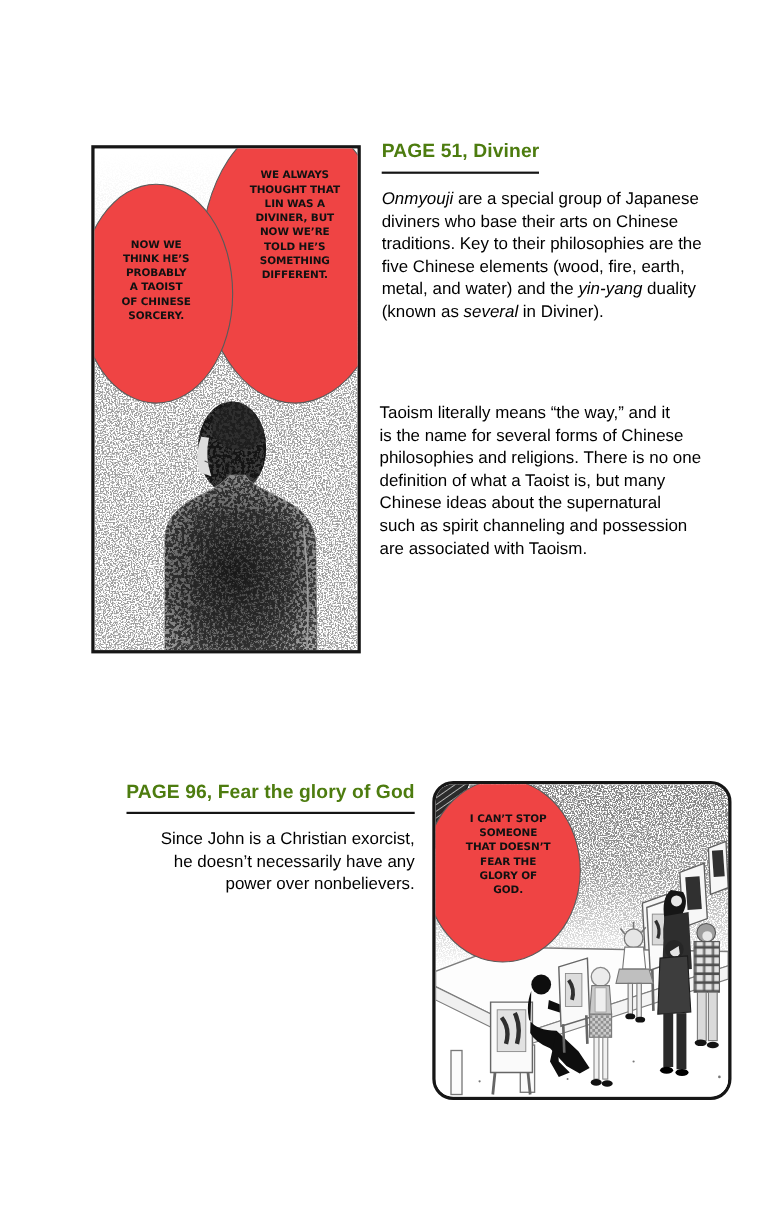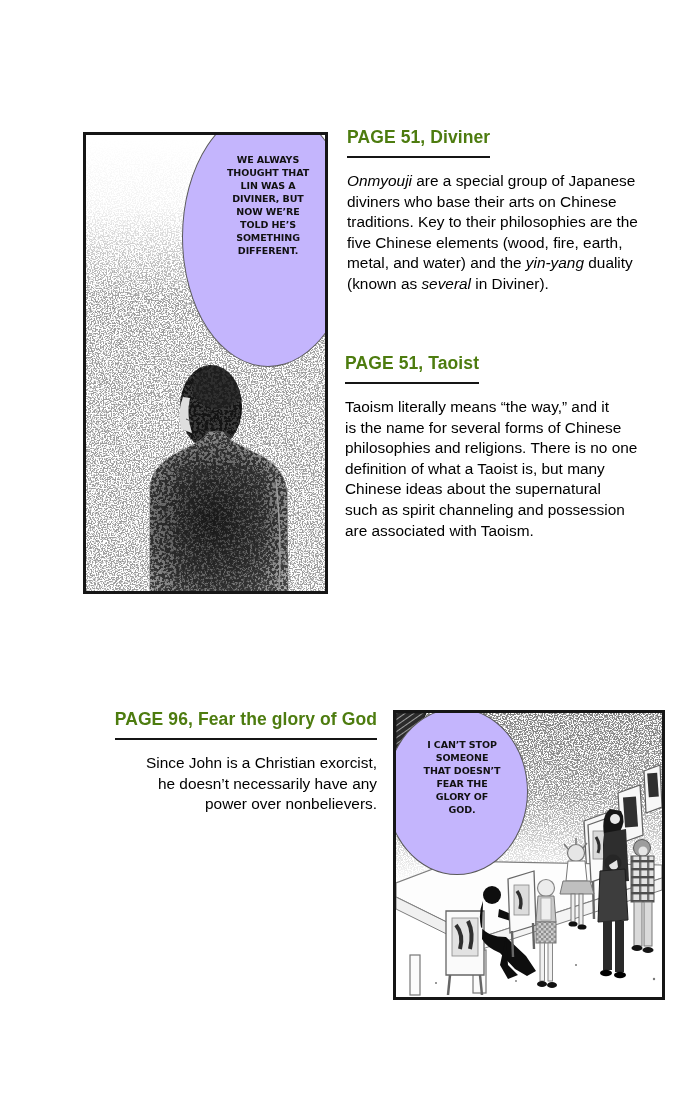--- a/index.html
+++ b/index.html
@@ -2,25 +2,25 @@
 <html><head>
 <meta charset="utf-8">
 <style>
   html,body{margin:0;padding:0;}
   body{width:700px;height:1099px;position:relative;background:#ffffff;overflow:hidden;
        font-family:"Liberation Sans",sans-serif;}
 
   
   .panel{position:absolute;box-sizing:border-box;border:3px solid #161616;background:#fff;overflow:hidden;}
   #panel1{left:83px;top:132px;width:245px;height:462px;}
-  #panel2{left:393px;top:710px;width:272px;height:290px;}
+  #panel2{left:393px;top:710px;width:272px;height:290px;border-radius:19px;}
   .panel svg{position:absolute;left:0;top:0;width:100%;height:100%;display:block;}
 
   
-  .bubble{position:absolute;background:#c4b5fd;border:1.5px solid #5a5a5a;border-radius:50%;
+  .bubble{position:absolute;background:#ef4444;border:1.5px solid #5a5a5a;border-radius:50%;
           display:flex;align-items:center;justify-content:center;text-align:center;
           box-sizing:border-box;}
   .bubble span{display:block;white-space:pre-line;
           font-family:"DejaVu Sans",sans-serif;font-weight:700;
           font-size:9.5px;line-height:13px;letter-spacing:-0.1px;color:#111;}
   #b-right{left:96px;top:-28px;width:172px;height:260px;padding-bottom:64px;}
   #b-left {left:-14px;top:32px;width:140px;height:200px;padding-bottom:24px;z-index:2;}
   #b-god  {left:-10px;top:-5px;width:142px;height:167px;padding-bottom:30px;padding-left:10px;}
 
   
@@ -98,34 +98,41 @@
   <div class="bubble" id="b-right">
     <span>WE ALWAYS
 THOUGHT THAT
 LIN WAS A
 DIVINER, BUT
 NOW WE’RE
 TOLD HE’S
 SOMETHING
 DIFFERENT.</span>
   </div>
+  <div class="bubble" id="b-left">
+    <span>NOW WE
+THINK HE’S
+PROBABLY
+A TAOIST
+OF CHINESE
+SORCERY.</span>
+  </div>
 </div>
 
 <div class="note" id="note1">
   <h2>PAGE 51, Diviner</h2>
   <p><span class="it">Onmyouji</span><span> are a special group of Japanese
 diviners who base their arts on Chinese
 traditions. Key to their philosophies are the
 five Chinese elements (wood, fire, earth,
 metal, and water) and the </span><span class="it">yin-yang</span><span> duality
 (known as </span><span class="it">several</span><span> in Diviner).</span></p>
 </div>
 
 <div class="note" id="note2">
-  <h2>PAGE 51, Taoist</h2>
   <p><span>Taoism literally means “the way,” and it
 is the name for several forms of Chinese
 philosophies and religions. There is no one
 definition of what a Taoist is, but many
 Chinese ideas about the supernatural
 such as spirit channeling and possession
 are associated with Taoism.</span></p>
 </div>
 
 <div class="note" id="note3">

